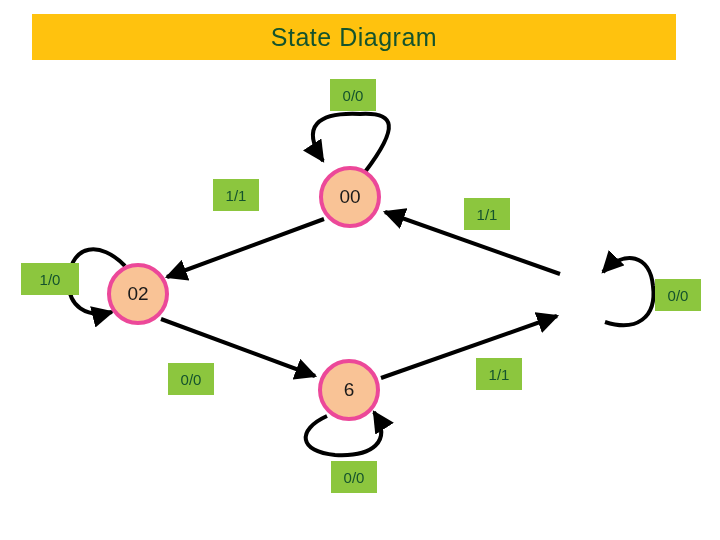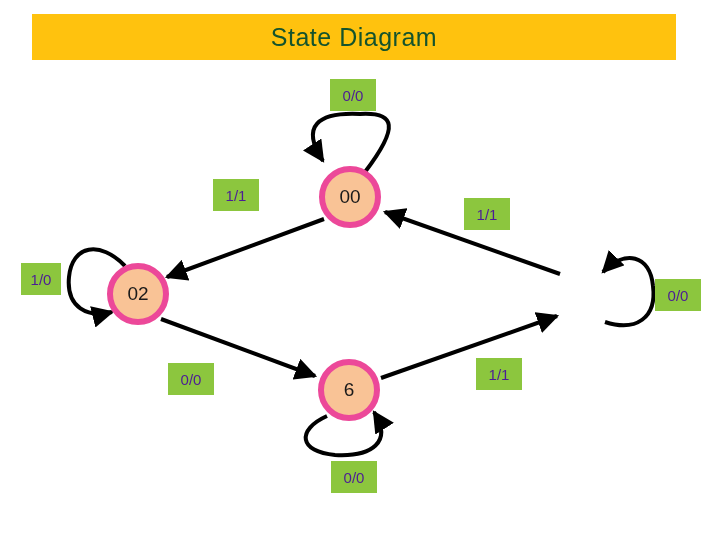--- a/index.html
+++ b/index.html
@@ -50,35 +50,35 @@
     height: 540px;
   }
 
   
   .state-node {
     position: absolute;
     width: 62px;
     height: 62px;
     border-radius: 50%;
     background: #F9C396;
-    border: 6px solid #ec4899;
+    border: 4px solid #ec4899;
     box-sizing: border-box;
     display: flex;
     align-items: center;
     justify-content: center;
     font-size: 19px;
     color: #1a1a1a;
     font-family: "Liberation Sans", sans-serif;
   }
 
   
   .edge-label {
     position: absolute;
     background: #8CC63E;
-    color: #4c1d95;
+    color: #14532d;
     font-size: 15px;
     font-family: "Liberation Sans", sans-serif;
     display: flex;
     align-items: center;
     justify-content: center;
     padding: 16px;
     box-sizing: border-box;
   }
 </style>
 </head>
@@ -132,21 +132,21 @@
   </div>
 
   <div class="edge-label" style="left:213px; top:179px; width:46px; height:30px;">
     <span>1/1</span>
   </div>
 
   <div class="edge-label" style="left:464px; top:198px; width:46px; height:30px;">
     <span>1/1</span>
   </div>
 
-  <div class="edge-label" style="left:21px; top:263px; width:40px; height:30px;">
+  <div class="edge-label" style="left:21px; top:263px; width:58px; height:30px;">
     <span>1/0</span>
   </div>
 
   <div class="edge-label" style="left:655px; top:279px; width:46px; height:30px;">
     <span>0/0</span>
   </div>
 
   <div class="edge-label" style="left:168px; top:363px; width:46px; height:30px;">
     <span>0/0</span>
   </div>

